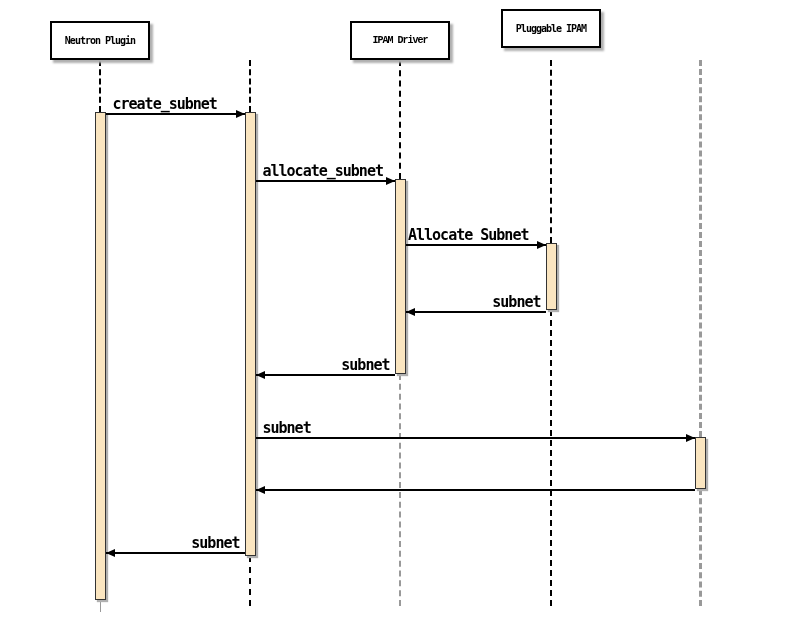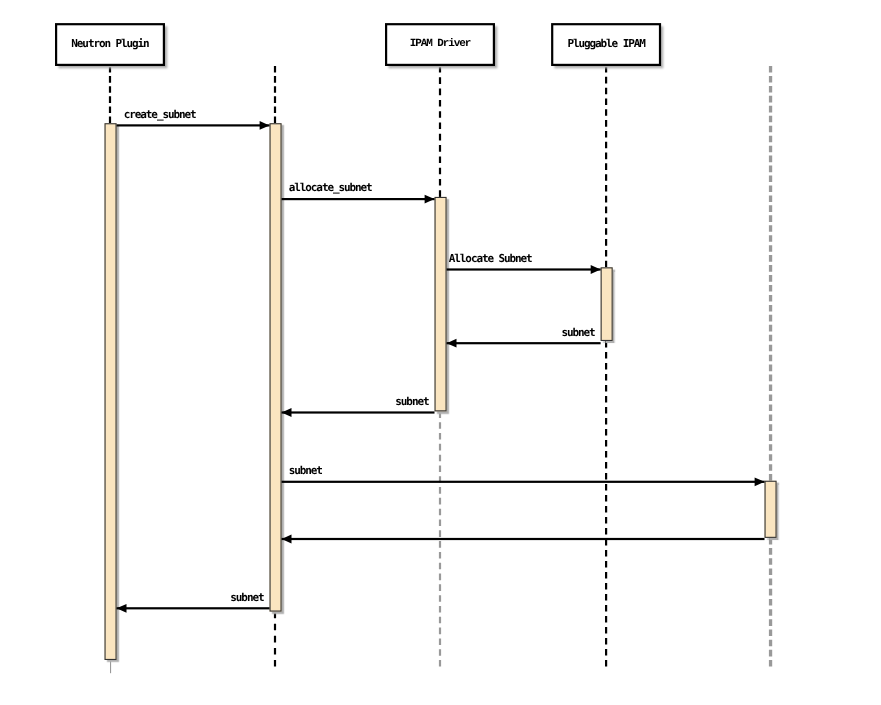--- a/index.html
+++ b/index.html
@@ -32,42 +32,42 @@
     background:var(--activation-fill,#fae5c0);
     border:1px solid var(--activation-border,#333333);
     box-shadow:2px 2px 1px var(--shadow-color,#b0b0b0);
   }
   .msg-line{position:absolute;height:0;border-top:2px solid var(--line-color,#000000);}
   .arrowhead{position:absolute;width:0;height:0;}
   .arrowhead.right{border-left:9px solid var(--line-color,#000000);border-top:4px solid transparent;border-bottom:4px solid transparent;}
   .arrowhead.left{border-right:9px solid var(--line-color,#000000);border-top:4px solid transparent;border-bottom:4px solid transparent;}
   .msg-label{
     position:absolute;
-    font-weight:bold;font-size:10px;letter-spacing:-1px;
+    font-weight:bold;font-size:15px;letter-spacing:-1px;
     color:#000;white-space:nowrap;height:13px;line-height:13px;
   }
   .msg-label.right-aligned{text-align:right;}
 </style>
 </head>
 <body>
 
 <div class="stage" style="--line-color: #000000; --gray-color: #999999; --actor-fill: #ffffff; --activation-fill: #fae5c0; --activation-border: #333333; --shadow-color: #b0b0b0; width: 801px; height: 638px; background: rgb(255, 255, 255);">
     <div class="lifeline black" style="left: 99px; top: 60px; height: 52px;"></div>
     <div class="lifeline tail" style="left: 99.5px; top: 600px; height: 12px;"></div>
     <div class="lifeline black" style="left: 249px; top: 60px; height: 52px;"></div>
     <div class="lifeline black" style="left: 249px; top: 556px; height: 50px;"></div>
     <div class="lifeline black" style="left: 399px; top: 60px; height: 119px;"></div>
     <div class="lifeline gray" style="left: 399px; top: 374px; height: 232px;"></div>
     <div class="lifeline black" style="left: 550px; top: 60px; height: 183px;"></div>
     <div class="lifeline black" style="left: 550px; top: 310px; height: 296px;"></div>
     <div class="lifeline gray-thick" style="left: 698.5px; top: 60px; height: 377px;"></div>
     <div class="lifeline gray-thick" style="left: 698.5px; top: 489px; height: 117px;"></div>
     <div class="actor-box" style="left: 50px; top: 21px; width: 100px; height: 39px;">Neutron Plugin</div>
     <div class="actor-box" style="left: 350px; top: 21px; width: 100px; height: 39px; font-family: Liberation Mono, monospace;">IPAM Driver</div>
-    <div class="actor-box" style="left: 501px; top: 21px; width: 100px; height: 39px;">Pluggable IPAM</div>
+    <div class="actor-box" style="left: 501px; top: 9px; width: 100px; height: 39px;">Pluggable IPAM</div>
     <div class="activation" style="left: 94.5px; top: 112px; height: 488px;"></div>
     <div class="activation" style="left: 244.5px; top: 112px; height: 444px;"></div>
     <div class="activation" style="left: 394.5px; top: 179px; height: 195px;"></div>
     <div class="activation" style="left: 545.5px; top: 243px; height: 67px;"></div>
     <div class="activation" style="left: 694.5px; top: 437px; height: 52px;"></div>
     <div class="msg-line" style="left: 105.5px; top: 113px; width: 139px;"></div>
     <div class="arrowhead right" style="left: 235.5px; top: 110px;"></div>
     <div class="msg-label" style="top: 98px; left: 112.5px;">create_subnet</div>
     <div class="msg-line" style="left: 255.5px; top: 180px; width: 139px;"></div>
     <div class="arrowhead right" style="left: 385.5px; top: 177px;"></div>

